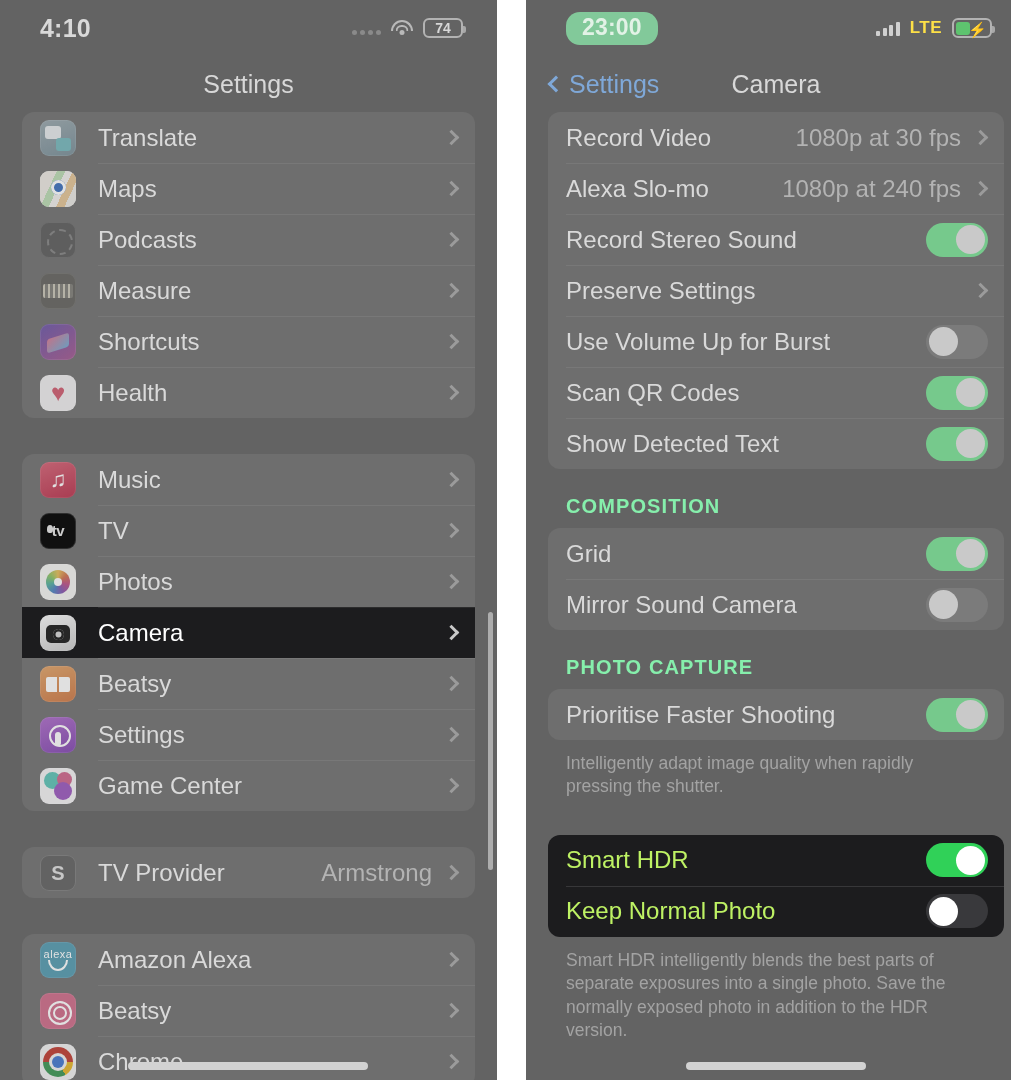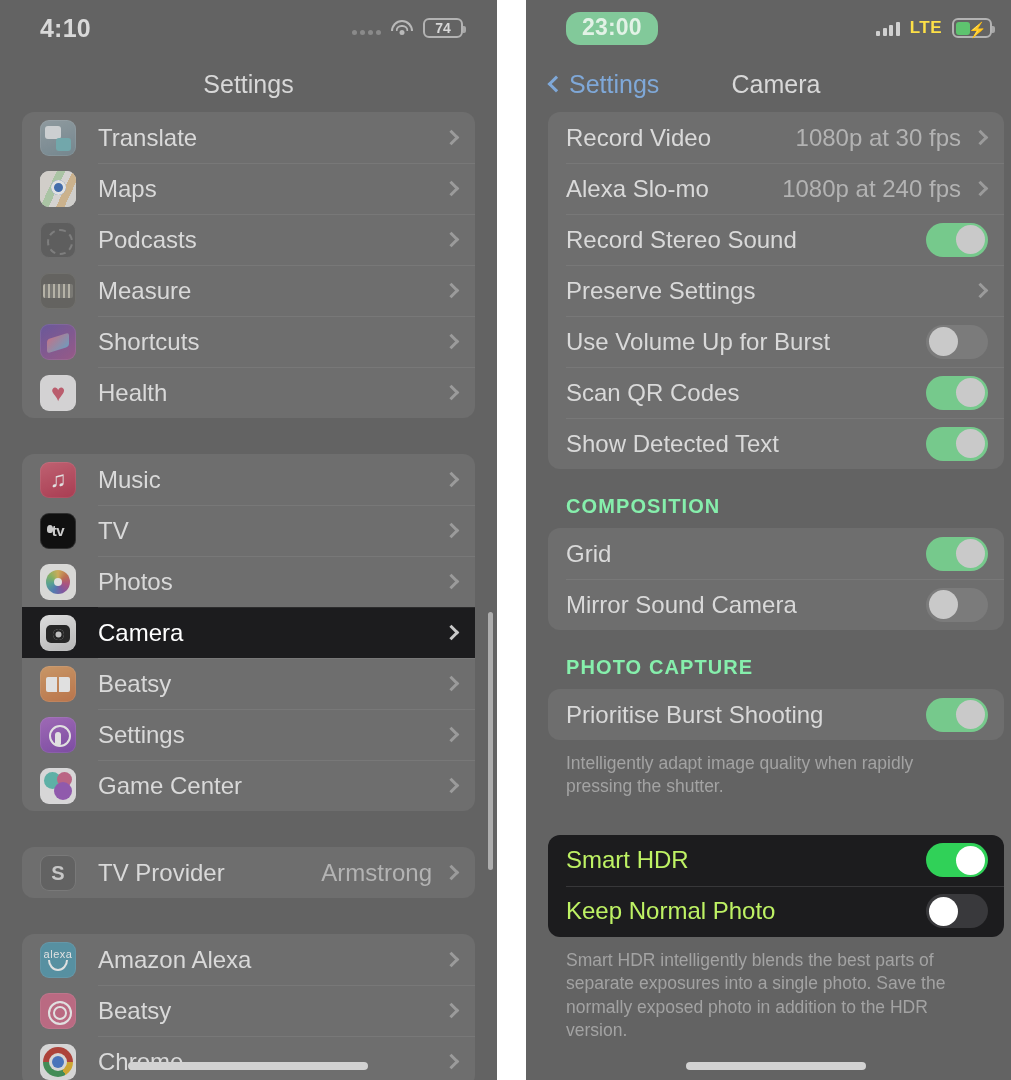--- a/index.html
+++ b/index.html
@@ -472,21 +472,21 @@
           <div class="row no-icon">
             <span class="row-label">Mirror Sound Camera</span>
             <span class="toggle off">
               <span class="knob"></span>
             </span>
           </div>
         </div>
         <div class="section-header">PHOTO CAPTURE</div>
         <div class="group">
           <div class="row no-icon">
-            <span class="row-label">Prioritise Burst Shooting</span>
+            <span class="row-label">Prioritise Faster Shooting</span>
             <span class="toggle on">
               <span class="knob"></span>
             </span>
           </div>
         </div>
         <div class="section-footer">Intelligently adapt image quality when rapidly pressing the shutter.</div>
         <div class="gap-lg"></div>
         <div class="group highlight-block">
           <div class="row no-icon">
             <span class="row-label">Smart HDR</span>

